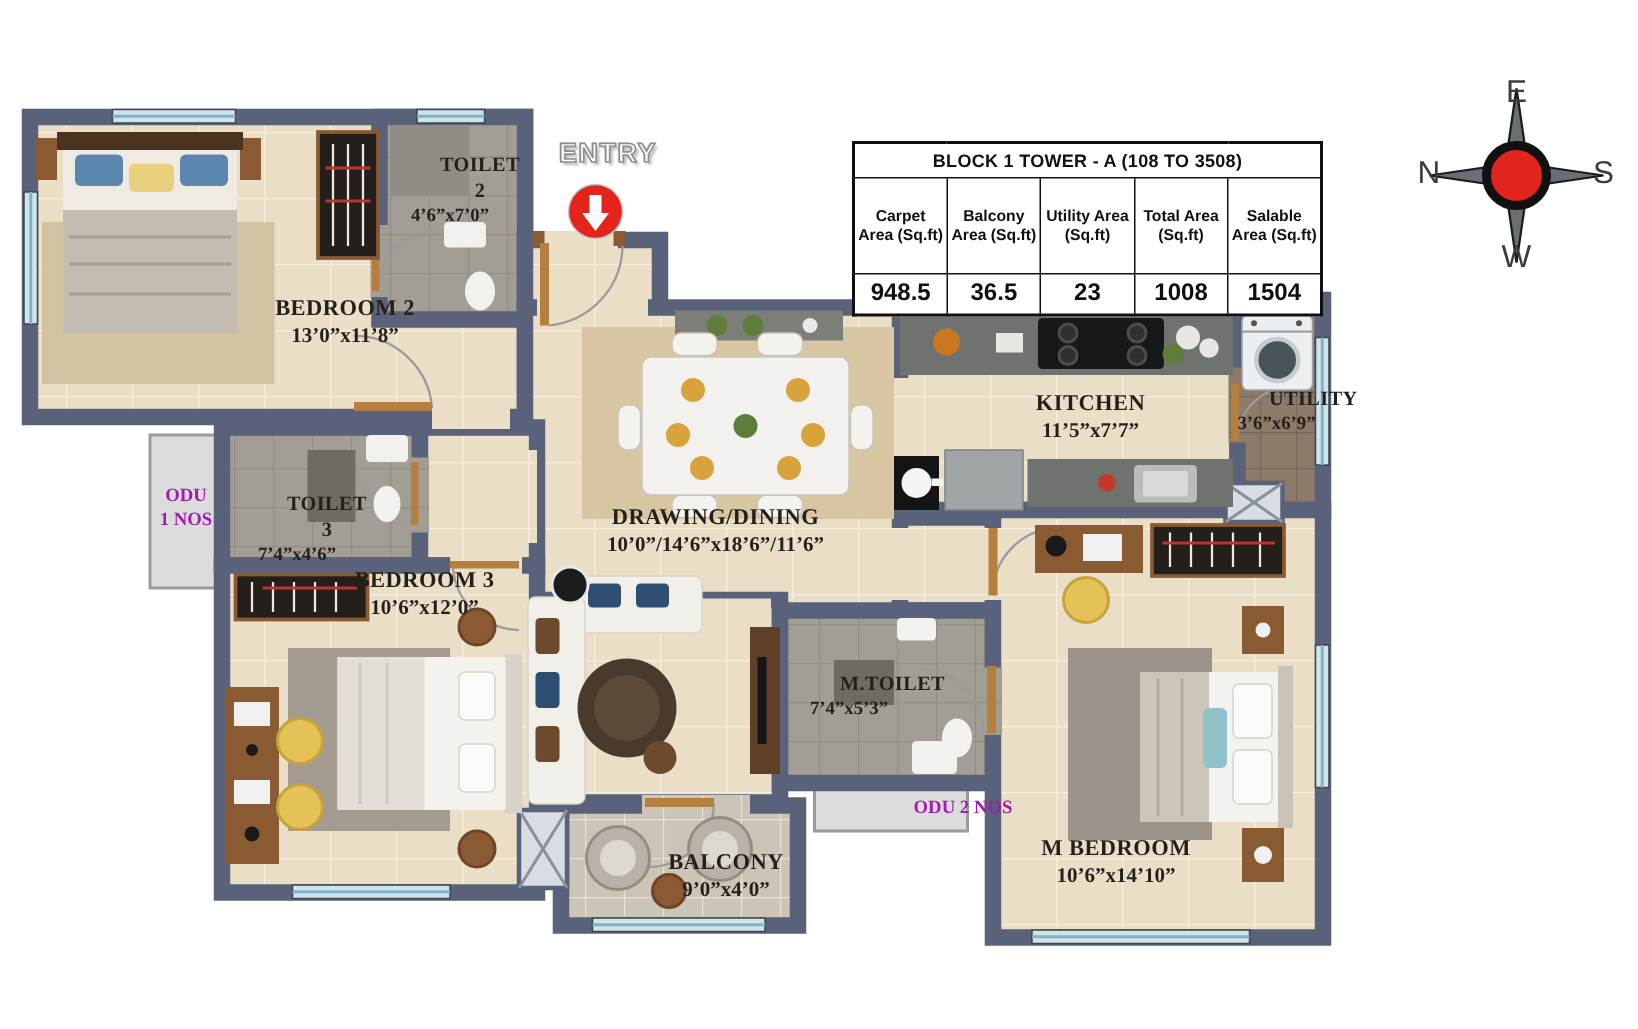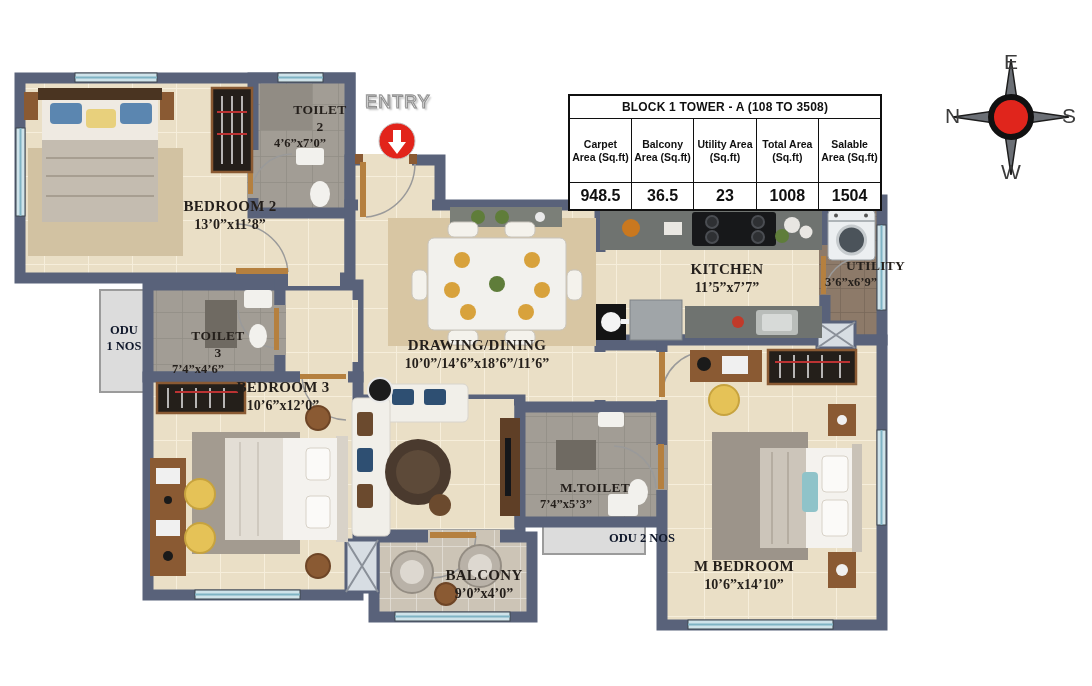--- a/index.html
+++ b/index.html
@@ -6,25 +6,25 @@
   #screen{position:relative;width:1092px;height:686px;background:#ffffff;overflow:hidden;
           font-family:"Liberation Sans",sans-serif;}
   svg{position:absolute;left:0;top:0;}
   
   .rl{position:absolute;text-align:center;color:#241f1b;
       font-family:"Liberation Serif","DejaVu Serif",serif;font-weight:700;line-height:1.25;}
   .rl .nm{font-size:15px;letter-spacing:.3px;}
   .rl .dm{font-size:14px;}
   .rl.small .nm{font-size:13.5px;padding-left:40px;}
   .rl.small .dm{font-size:12.5px;}
-  .odu{position:absolute;text-align:center;color:#0f172a;
+  .odu{position:absolute;text-align:center;color:#a21caf;
        font-family:"Liberation Serif","DejaVu Serif",serif;font-weight:700;font-size:12.5px;line-height:1.3;}
   
-  #entry-label{position:absolute;left:358px;top:92px;width:80px;text-align:center;
-      font-size:18px;font-weight:400;letter-spacing:1px;color:#ffffff;
+  #entry-label{position:absolute;left:358px;top:92px;width:80px;text-align:right;
+      font-size:18px;font-weight:700;letter-spacing:1px;color:#ffffff;
       -webkit-text-stroke:1.1px #8f8f8f;
       text-shadow:2px 2px 2px #b9b9b9, -1px -1px 0 #cfcfcf;}
   
   #info-table{position:absolute;left:568px;top:94px;width:314px;border-collapse:collapse;
       background:#fff;border:2px solid #101010;table-layout:fixed;}
   #info-table th,#info-table td{border:1.5px solid #101010;color:#101010;
       font-family:"Liberation Sans",sans-serif;text-align:center;vertical-align:middle;}
   #info-table .ttl{font-size:12px;font-weight:700;padding:4px 14px;letter-spacing:.2px;}
   #info-table .hdr{font-size:10.5px;font-weight:700;padding:19px 1px;line-height:1.2;}
   #info-table .val{font-size:16px;font-weight:700;padding:4px 3px;}
@@ -383,21 +383,21 @@
     <div class="dm">7’4”x4’6”</div>
   </div>
   <div class="rl" style="left:193px;top:378px;width:180px;">
     <div class="nm">BEDROOM 3</div>
     <div class="dm">10’6”x12’0”</div>
   </div>
   <div class="rl" style="left:367px;top:336px;width:220px;">
     <div class="nm">DRAWING/DINING</div>
     <div class="dm">10’0”/14’6”x18’6”/11’6”</div>
   </div>
-  <div class="rl small" style="left:520px;top:448px;width:92px;margin-top:32px;">
+  <div class="rl small" style="left:520px;top:448px;width:92px;">
     <div class="nm">M.TOILET</div>
     <div class="dm">7’4”x5’3”</div>
   </div>
   <div class="rl" style="left:414px;top:566px;width:140px;">
     <div class="nm">BALCONY</div>
     <div class="dm">9’0”x4’0”</div>
   </div>
   <div class="rl" style="left:654px;top:557px;width:180px;">
     <div class="nm">M BEDROOM</div>
     <div class="dm">10’6”x14’10”</div>

